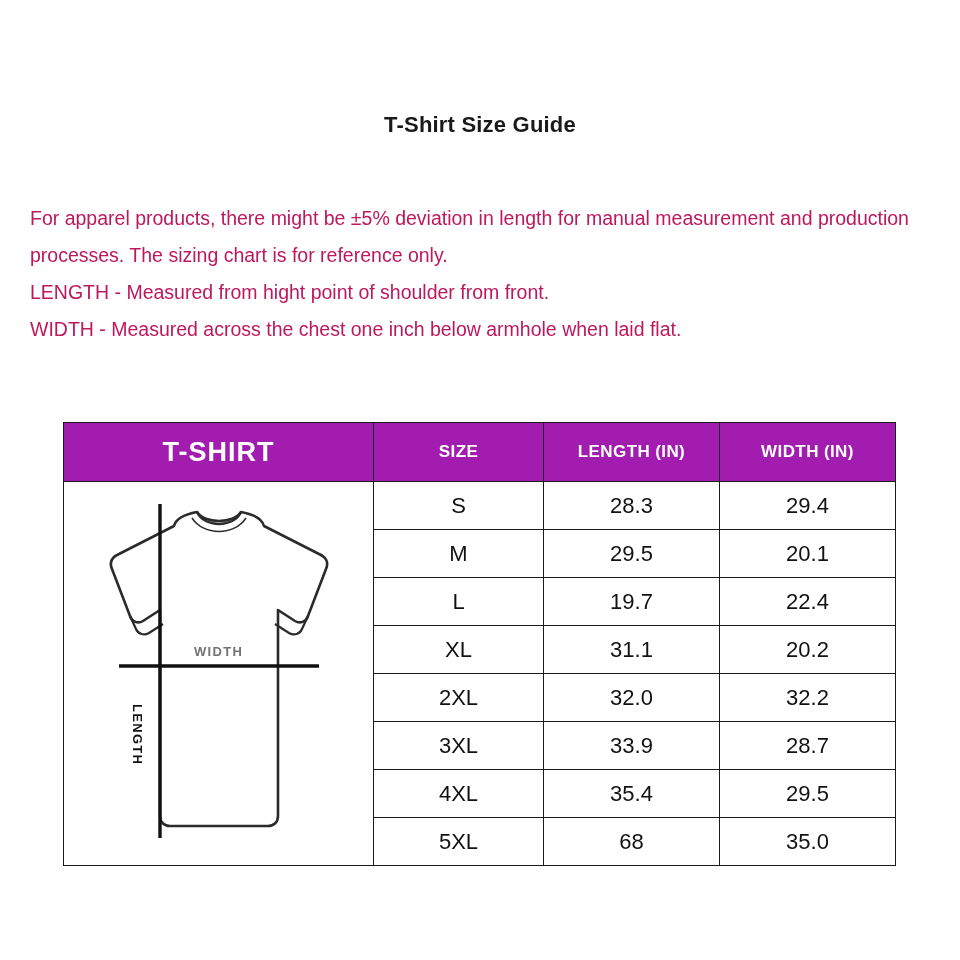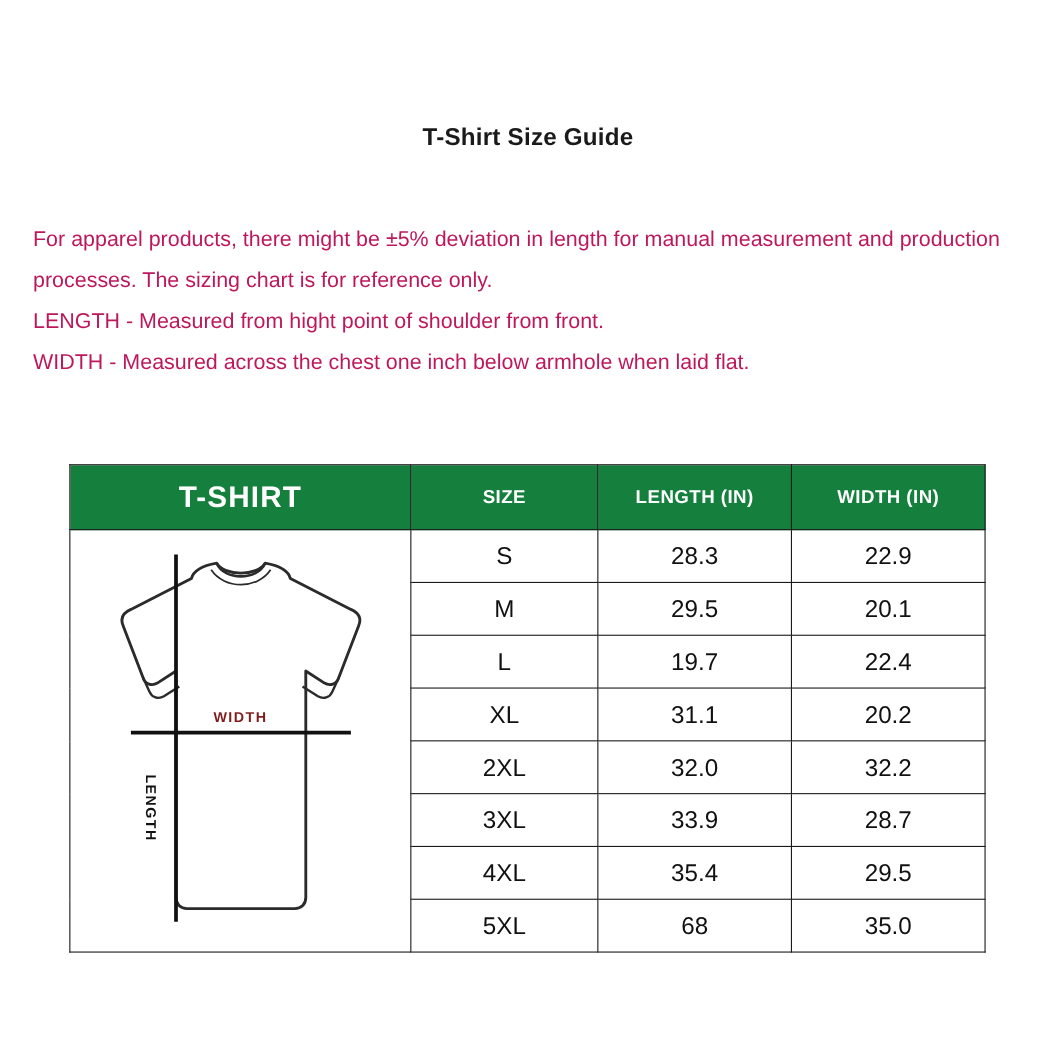--- a/index.html
+++ b/index.html
@@ -56,21 +56,21 @@
     table-layout: fixed;
   }
   table.size-table td,
   table.size-table th {
     border: 1px solid #1a1a1a;
     padding: 0;
     text-align: center;
     vertical-align: middle;
   }
   .head-row th {
-    background: #15803d;
+    background: #a21caf;
     color: #ffffff;
     height: 58px;
     font-size: 17px;
     font-weight: bold;
     letter-spacing: 0.4px;
   }
   .head-row th.brand {
     font-size: 27px;
     letter-spacing: 1px;
   }
@@ -98,21 +98,21 @@
     top: 10px;
     left: 0;
   }
   .label-width {
     position: absolute;
     top: 158px;
     left: 130px;
     font-size: 13px;
     font-weight: bold;
     letter-spacing: 1.3px;
-    color: #7f1d1d;
+    color: #737373;
   }
   .label-length {
     position: absolute;
     top: 218px;
     left: 81px;
     font-size: 13px;
     font-weight: bold;
     letter-spacing: 1.3px;
     color: #111;
     transform: rotate(90deg);
@@ -165,21 +165,21 @@
                 <path d="M244 120 L238 133 C236 138 230 140 225 137 L211 128" fill="none" stroke="#2b2b2b" stroke-width="2.2"></path>
                 <line x1="55" y1="170" x2="255" y2="170" stroke="#111111" stroke-width="3.4"></line>
                 <line x1="96" y1="8" x2="96" y2="342" stroke="#111111" stroke-width="3.4"></line>
               </svg>
               <div class="label-width">WIDTH</div>
               <div class="label-length">LENGTH</div>
             </div>
           </td>
           <td>S</td>
           <td>28.3</td>
-          <td>22.9</td>
+          <td>29.4</td>
         </tr>
         <tr class="body-row">
           <td>M</td>
           <td>29.5</td>
           <td>20.1</td>
         </tr>
         <tr class="body-row">
           <td>L</td>
           <td>19.7</td>
           <td>22.4</td>

